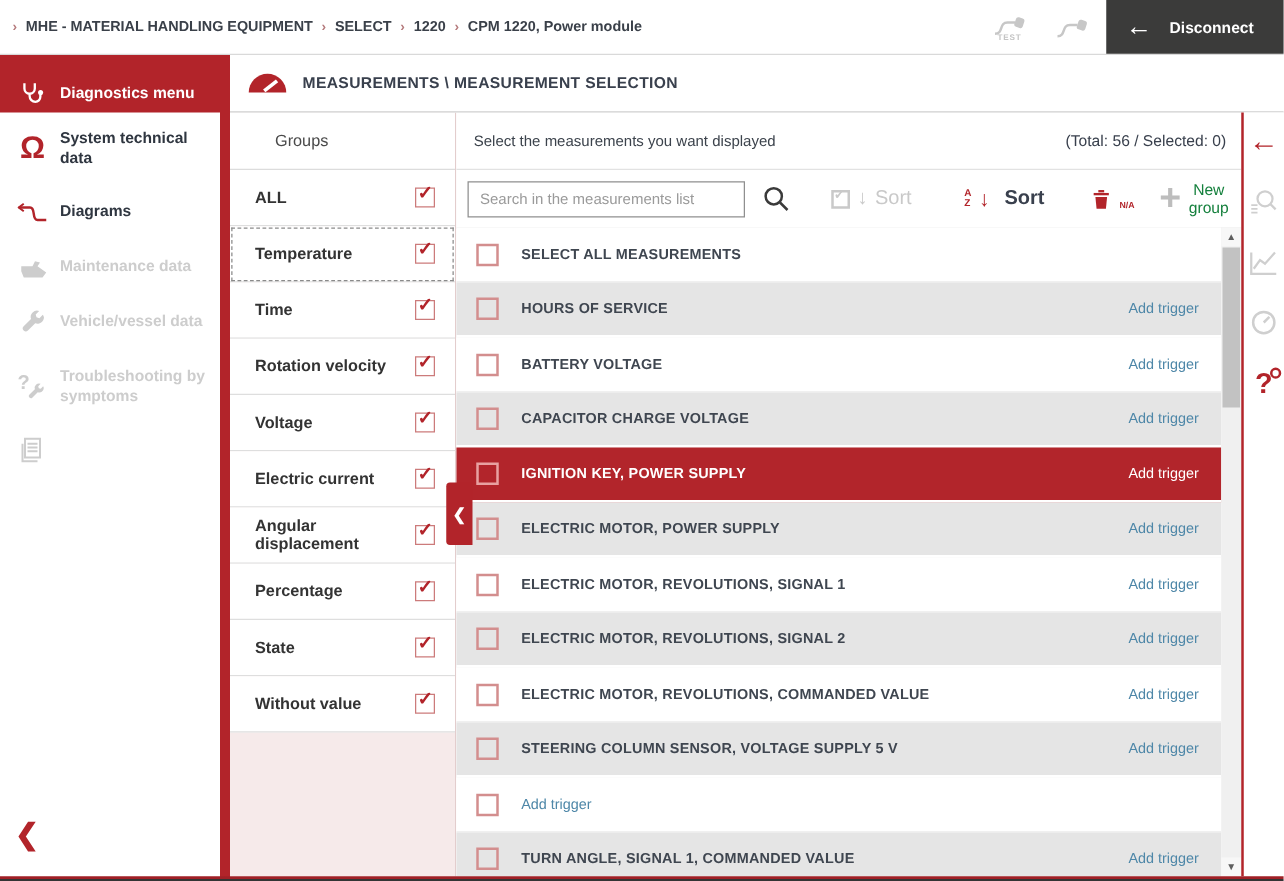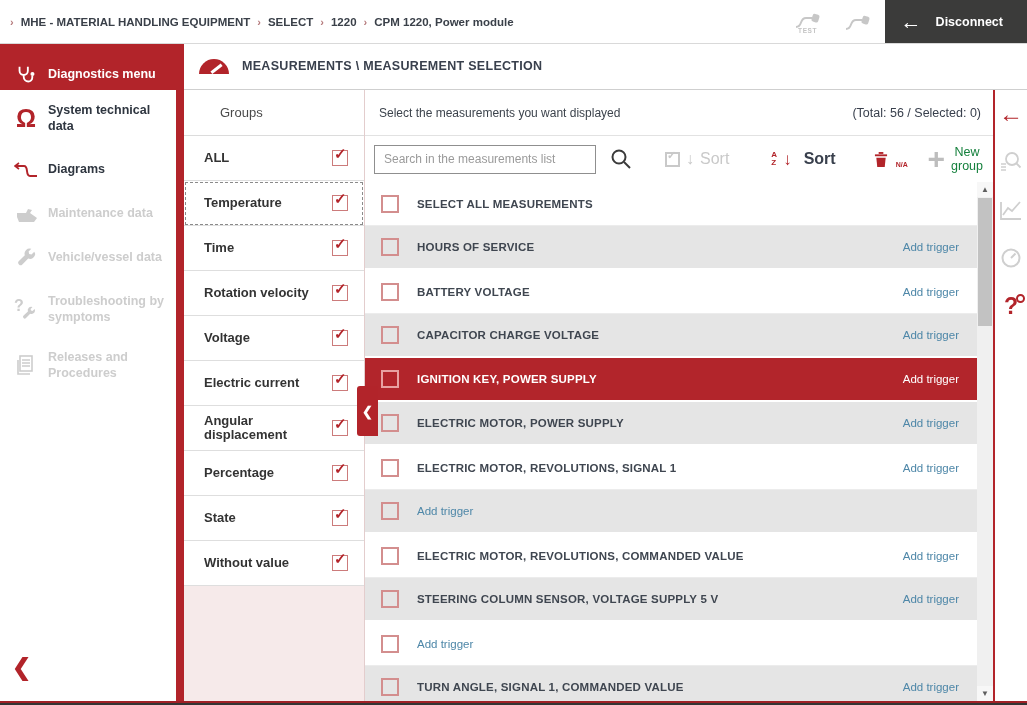--- a/index.html
+++ b/index.html
@@ -205,21 +205,20 @@
     <span class="lbl">Troubleshooting by symptoms</span>
   </div>
   <div class="side-item disabled">
     <span class="icon">
       <svg width="22" height="22" viewBox="0 0 22 22" fill="none" stroke="currentColor" stroke-width="1.6">
         <rect x="5" y="2" width="12" height="15"></rect>
         <path d="M7 6 h8 M7 9 h8 M7 12 h8"></path>
         <path d="M3 6 v14 h12"></path>
       </svg>
     </span>
-    <span class="lbl">Releases and Procedures</span>
   </div>
   <span class="back-chevron">❮</span>
 </div>
 
 <div class="content-header">
   <span class="gauge-icon"></span>
   <span class="content-title">MEASUREMENTS \ MEASUREMENT SELECTION</span>
 </div>
 
 <div class="groups-col">
@@ -341,20 +340,21 @@
     <span class="mlabel">ELECTRIC MOTOR, POWER SUPPLY</span>
     <a class="trigger">Add trigger</a>
   </div>
       <div class="mrow white">
     <span class="cb"></span>
     <span class="mlabel">ELECTRIC MOTOR, REVOLUTIONS, SIGNAL 1</span>
     <a class="trigger">Add trigger</a>
   </div>
       <div class="mrow pink">
     <span class="cb"></span>
+    <span class="mlabel">ELECTRIC MOTOR, REVOLUTIONS, SIGNAL 2</span>
     <a class="trigger">Add trigger</a>
   </div>
       <div class="mrow white">
     <span class="cb"></span>
     <span class="mlabel">ELECTRIC MOTOR, REVOLUTIONS, COMMANDED VALUE</span>
     <a class="trigger">Add trigger</a>
   </div>
       <div class="mrow pink">
     <span class="cb"></span>
     <span class="mlabel">STEERING COLUMN SENSOR, VOLTAGE SUPPLY 5 V</span>

